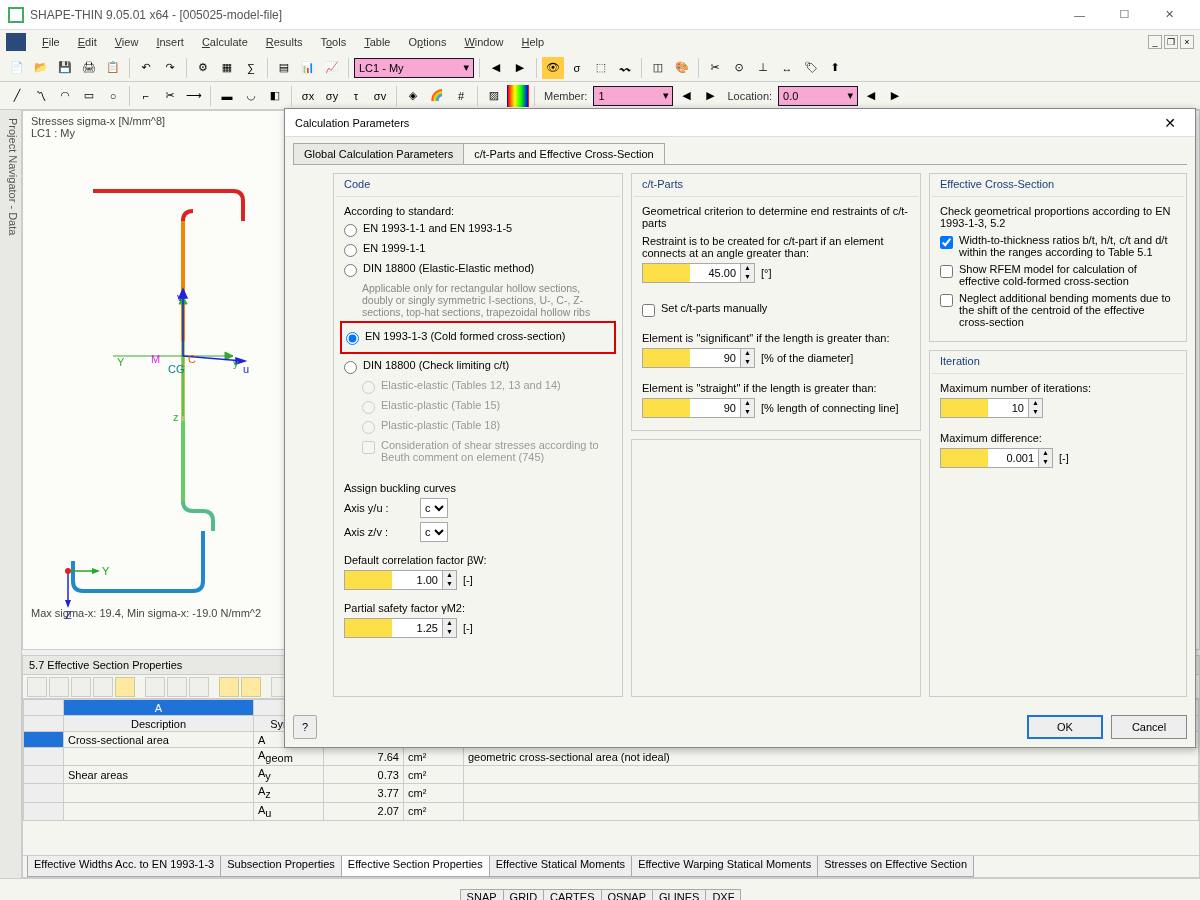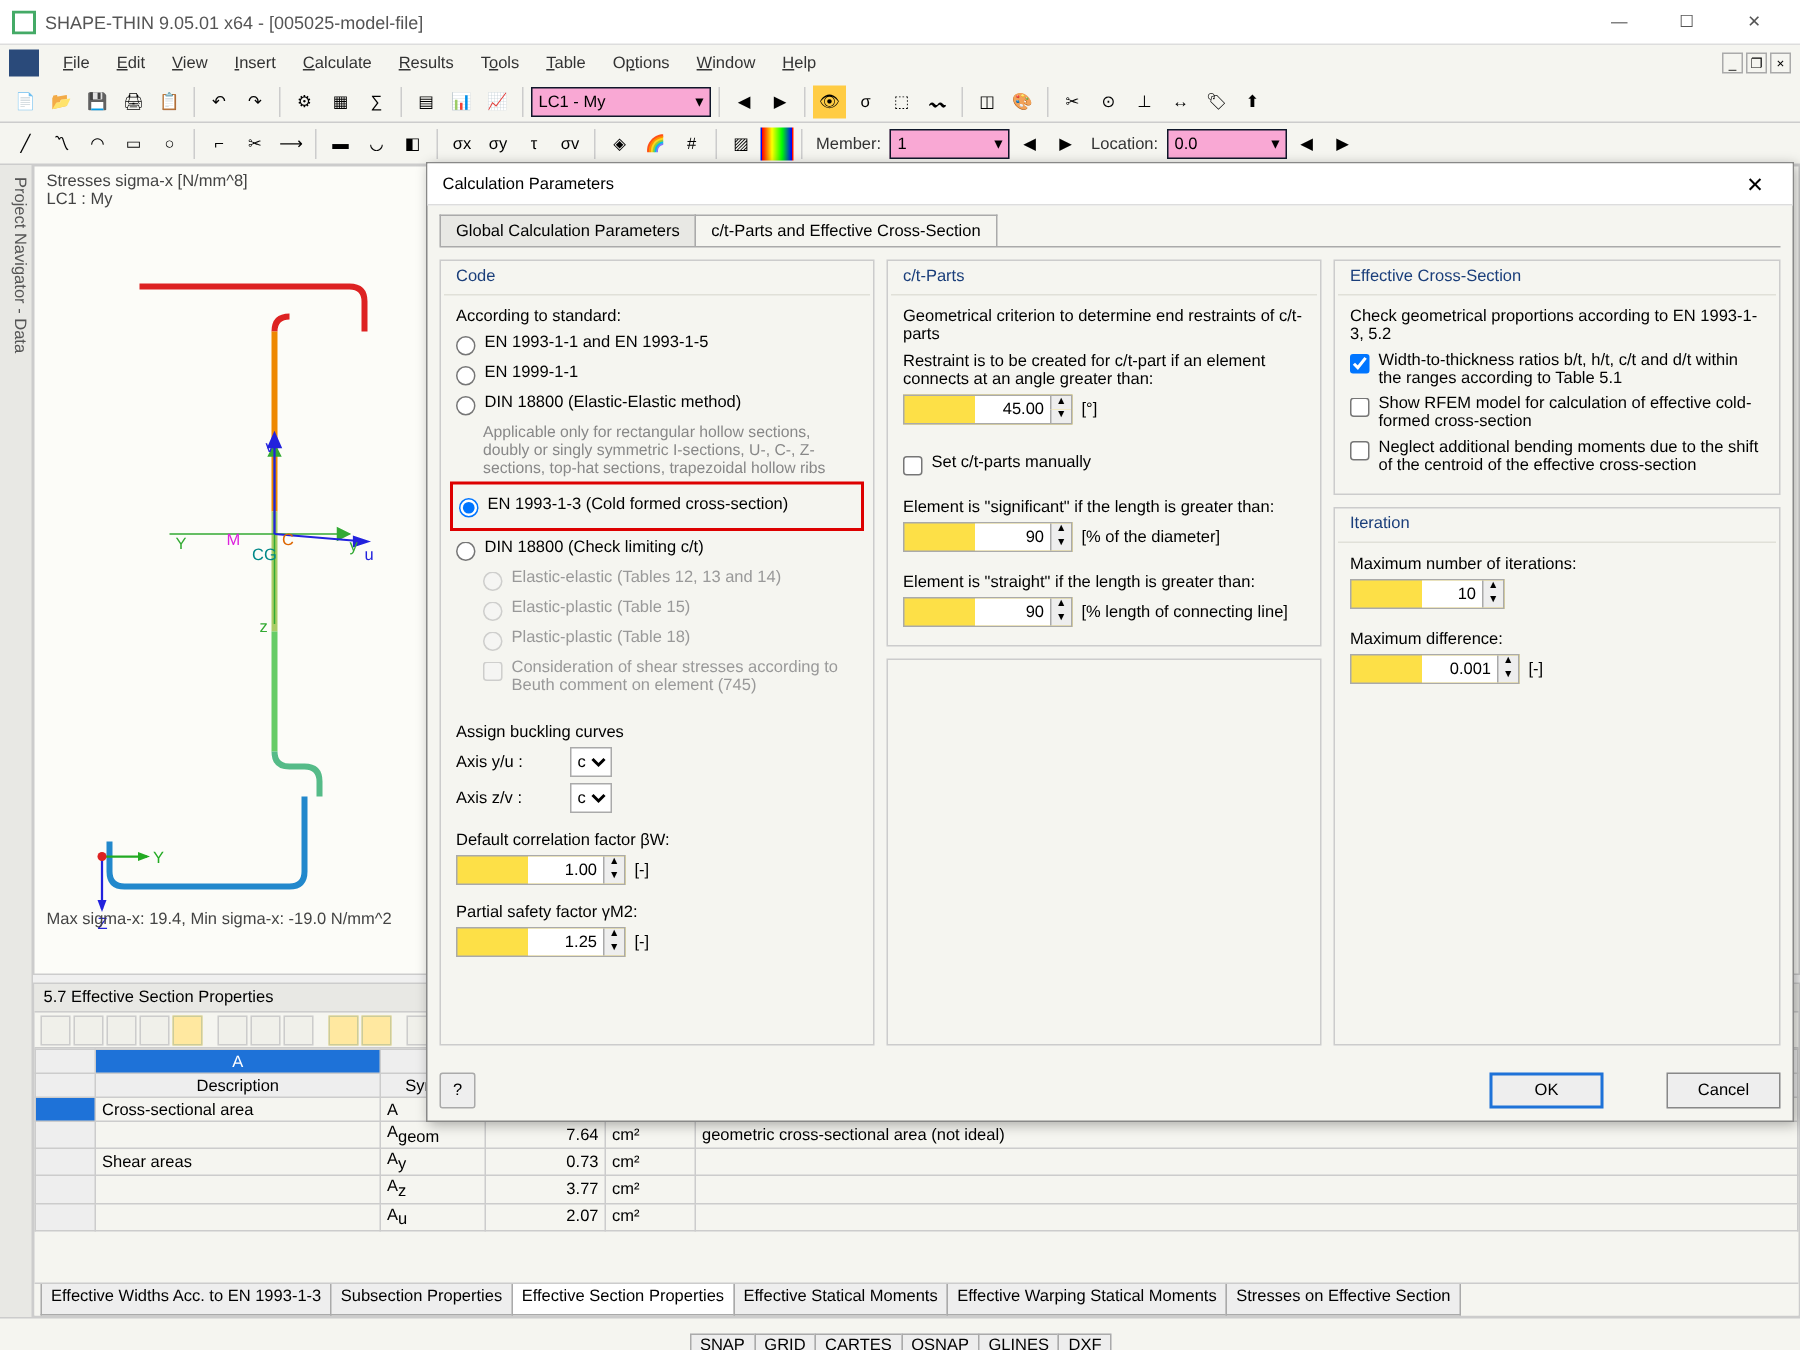--- a/index.html
+++ b/index.html
@@ -52,21 +52,21 @@
 .statusbar { position: absolute; bottom: 0; left: 0; right: 0; height: 22px; background: #f5f5f0; border-top: 1px solid #ccc; display: flex; align-items: center; justify-content: center; }
 .statusbar .sseg { border: 1px solid #aaa; padding: 1px 6px; margin: 15px -1px 0 0; font-size: 11px; background: #eee; }
 
 
 .dialog { position: absolute; left: 284px; top: 108px; width: 912px; height: 640px; background: #f5f5f0; border: 1px solid #888; box-shadow: 2px 2px 8px rgba(0,0,0,0.3); z-index: 100; }
 .dialog .dlg-title { height: 28px; background: #fff; display: flex; align-items: center; padding: 0 10px; border-bottom: 1px solid #ddd; font-size: 12px; }
 .dialog .dlg-close { margin-left: auto; width: 30px; text-align: center; font-size: 14px; }
 .dialog .dlg-tabs { display: flex; padding: 6px 8px 0 8px; }
 .dialog .dlg-tab { border: 1px solid #aaa; border-bottom: none; padding: 4px 10px; background: #e8e8e4; margin-right: -1px; }
 .dialog .dlg-tab.active { background: #f5f5f0; }
-.dialog .dlg-body { padding: 8px; display: flex; gap: 8px; height: 540px; }
+.dialog .dlg-body { padding: 8px; display: flex; gap: 8px; height: 540px; margin-left: 40px; }
 .dialog .col { display: flex; flex-direction: column; gap: 8px; }
 .dialog .col1 { width: 290px; }
 .dialog .col2 { width: 290px; }
 .dialog .col3 { flex: 1; }
 
 .group { border: 1px solid #ccc; background: #f5f5f0; padding: 8px 10px; }
 .group .group-title { color: #1a3e7a; font-weight: normal; margin: -6px -8px 8px -8px; padding: 2px 8px 6px 8px; border-bottom: 1px solid #e0e0d8; }
 .group .sub { margin-left: 18px; color: #888; font-size: 10.5px; }
 .group .radio-row, .group .check-row { display: flex; align-items: flex-start; gap: 6px; margin: 5px 0; }
 .group .radio-row input, .group .check-row input { margin-top: 2px; }
@@ -76,21 +76,21 @@
 
 .field-row { display: flex; align-items: center; gap: 6px; margin: 4px 0; }
 .spinner { display: inline-flex; align-items: center; border: 1px solid #aaa; background: #fde047; height: 20px; padding-left: 47px; }
 .spinner input { border: none; width: 50px; text-align: right; padding: 1px 4px; height: 18px; }
 .spinner .spins { display: flex; flex-direction: column; }
 .spinner .spins span { width: 14px; height: 9px; border-left: 1px solid #aaa; font-size: 7px; text-align: center; line-height: 8px; background: #eee; }
 
 .dlg-footer { position: absolute; bottom: 8px; left: 8px; right: 8px; display: flex; align-items: center; }
 .dlg-footer .help { width: 24px; height: 24px; border: 1px solid #aaa; border-radius: 2px; display: flex; align-items: center; justify-content: center; background: #eee; }
 .dlg-footer .btns { margin-left: auto; display: flex; gap: 8px; }
-.dlg-footer button { min-width: 76px; height: 24px; border: 1px solid #888; background: #eee; margin-left: 34px; }
+.dlg-footer button { min-width: 76px; height: 24px; border: 1px solid #888; background: #eee; }
 .dlg-footer button.primary { border: 2px solid #1e72d8; }
 
 select.small { height: 20px; border: 1px solid #aaa; background: #fff; }
 </style>
 </head>
 <body>
 
 <div class="titlebar">
   <span class="icon">
     <svg width="16" height="16">

